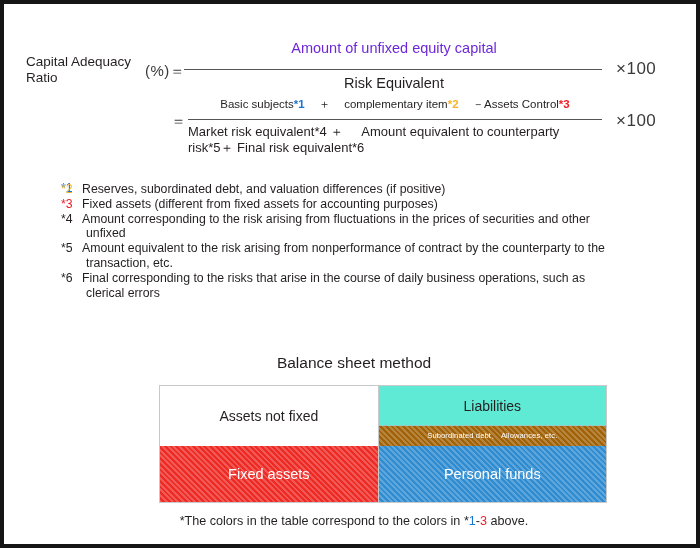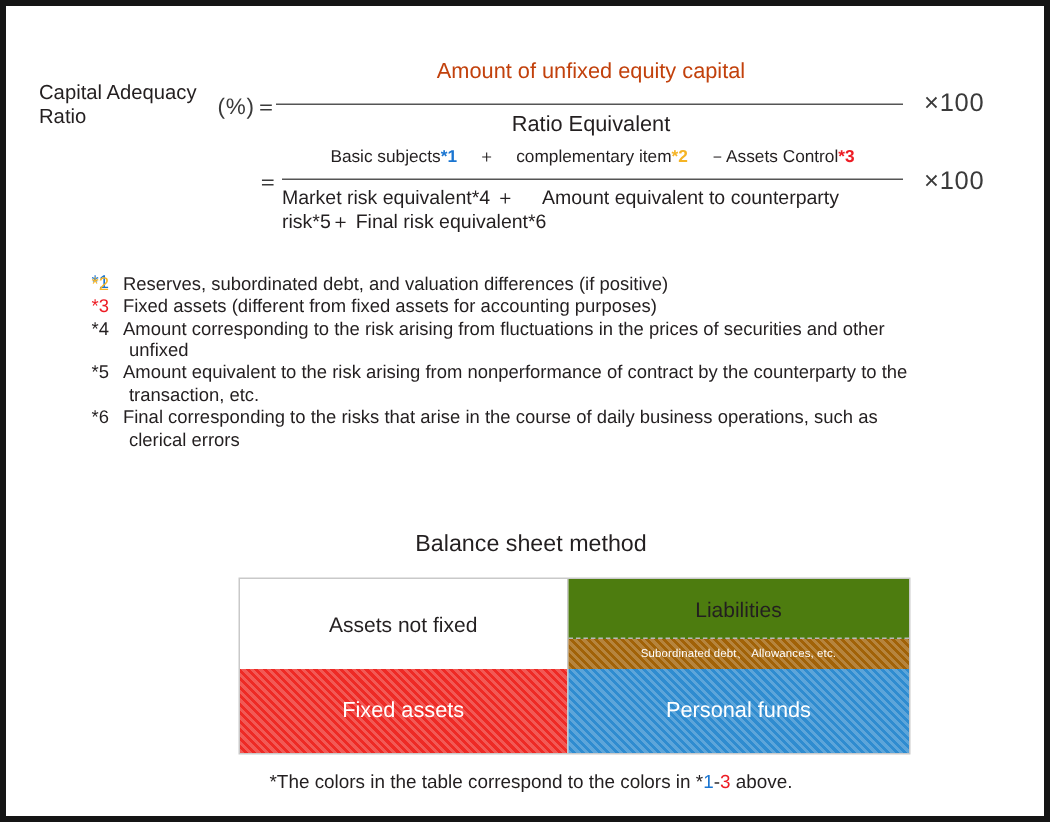--- a/index.html
+++ b/index.html
@@ -29,21 +29,21 @@
     position:absolute;left:141px;top:58px;
     font-size:15px;letter-spacing:.5px;color:#3a3a3a;
   }
   .eq2{
     position:absolute;left:167px;top:108px;
     font-size:15px;color:#3a3a3a;
   }
 
   .numer1{
     position:absolute;left:180px;top:36px;width:420px;
-    text-align:center;font-size:14.5px;color:#c2410c;
+    text-align:center;font-size:14.5px;color:#6d28d9;
   }
   .bar1{
     position:absolute;left:180px;top:65px;width:418px;height:0;
     border-top:1.6px solid #555;
   }
   .denom1{
     position:absolute;left:180px;top:71px;width:420px;
     text-align:center;font-size:14.5px;color:#231f20;
   }
   .x100a{
@@ -111,21 +111,21 @@
     content:"";position:absolute;inset:0;
     background-image:repeating-linear-gradient(45deg,
       rgba(255,255,255,.22) 0 2px, rgba(255,255,255,0) 2px 4px);
     pointer-events:none;
   }
   .cell > span{position:relative;z-index:2;}
 
   .c-assets{flex:0 0 60px;background:#ffffff;font-size:14px;color:#231f20;text-align:center;}
   .c-fixed{flex:1 1 auto;background:#ee2a25;color:#ffffff;font-size:14.5px;}
 
-  .c-liab{flex:0 0 40px;background:#4d7c0f;font-size:14px;color:#231f20;
+  .c-liab{flex:0 0 40px;background:#5eead4;font-size:14px;color:#231f20;
           border-bottom:1.6px dashed #b9b9b9;}
   .c-sub{flex:0 0 20px;background:#a16207;color:#ffffff;font-size:7.6px;letter-spacing:.1px;}
   .c-pers{flex:1 1 auto;background:#2f8cd0;color:#ffffff;font-size:14.5px;}
 
   .bs-note{
     position:absolute;left:0;top:510px;width:700px;
     text-align:center;font-size:12.6px;color:#231f20;
   }
 </style>
 </head>
@@ -134,21 +134,21 @@
 <div id="page">
 
   <div class="formula-zone">
 
     <div class="cap-label">Capital Adequacy Ratio</div>
 
     <div class="pct-eq">(%)＝</div>
 
     <div class="numer1">Amount of unfixed equity capital</div>
     <div class="bar1"></div>
-    <div class="denom1">Ratio Equivalent</div>
+    <div class="denom1">Risk Equivalent</div>
     <div class="x100a">×100</div>
 
     <div class="eq2">＝</div>
 
     <div class="numer2">
       <span>Basic subjects</span><span class="mk mk-blue">*1</span><span class="sp"></span><span>＋</span><span class="sp"></span><span>complementary item</span><span class="mk mk-yellow">*2</span><span class="sp"></span><span>－</span><span>Assets Control</span><span class="mk mk-red">*3</span>
     </div>
 
     <div class="bar2"></div>
 

